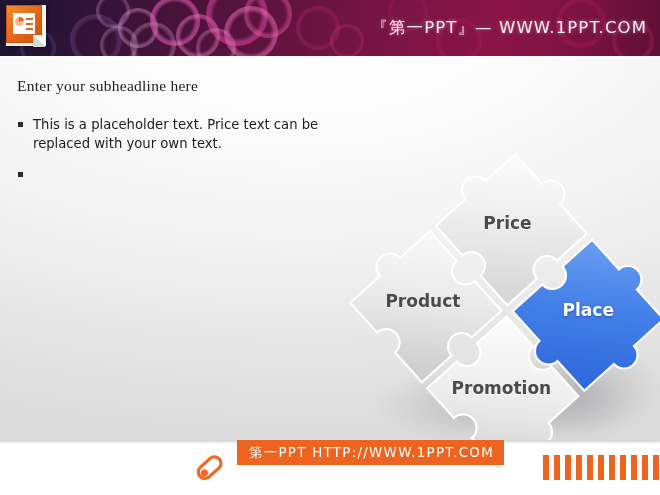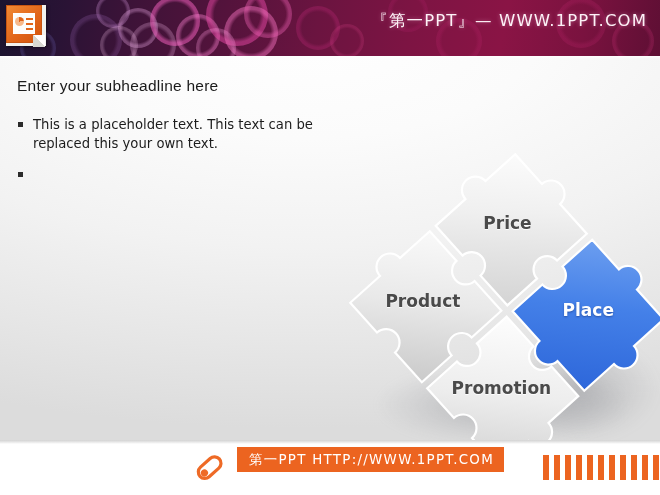--- a/index.html
+++ b/index.html
@@ -39,21 +39,21 @@
         #5e0f34 100%);
   }
   .bokeh {
     position: absolute;
     border-radius: 50%;
     pointer-events: none;
   }
   .hdr-title {
     position: absolute;
     right: 13px;
-    top: 10px;
+    top: 17px;
     color: #fdf2f7;
     font-size: 16.5px;
     letter-spacing: 1.1px;
     white-space: nowrap;
     text-shadow: 0 0 4px rgba(255,200,230,.45);
     font-family: "DejaVu Sans", "Liberation Sans", sans-serif;
   }
 
   
   .logo {
@@ -122,21 +122,21 @@
     background: linear-gradient(180deg, rgba(255,255,255,.95), rgba(255,255,255,0));
   }
 
   .subhead {
     position: absolute;
     left: 17px;
     top: 21px;
     font-size: 15.5px;
     color: #1b1b1b;
     letter-spacing: .25px;
-    font-family: Liberation Sans, sans-serif;
+    font-family: Liberation Serif, serif;
   }
 
   .bullets {
     position: absolute;
     left: 17px;
     top: 60px;
     width: 318px;
   }
   .bullet {
     position: relative;
@@ -232,21 +232,21 @@
   .pen {
     position: absolute;
     left: 193px;
     top: 12px;
     width: 34px;
     height: 32px;
   }
   .ft-bar {
     position: absolute;
     left: 237px;
-    top: 7px;
+    top: 0;
     height: 25px;
     padding: 0 10px 0 12px;
     background: #ec6420;
     display: flex;
     align-items: center;
     color: #ffffff;
     font-size: 13.4px;
     letter-spacing: 1.3px;
     white-space: nowrap;
     font-family: "DejaVu Sans", "Liberation Sans", sans-serif;
@@ -308,21 +308,21 @@
     <div class="hdr-title">『第一PPT』— WWW.1PPT.COM</div>
   </div>
 
   <div class="body-area">
 
     <div class="subhead">Enter your subheadline here</div>
 
     <div class="bullets">
       <div class="bullet">
         <span class="mk"></span>
-        <span>This is a placeholder text. This text can be replaced this your own text.</span>
+        <span>This is a placeholder text. Price text can be replaced with your own text.</span>
       </div>
       <div class="bullet">
         <span class="mk"></span>
       </div>
     </div>
 
     <div class="puzzle">
       <div class="pz-shadow"></div>
       <div class="pz-shadow2"></div>
 

